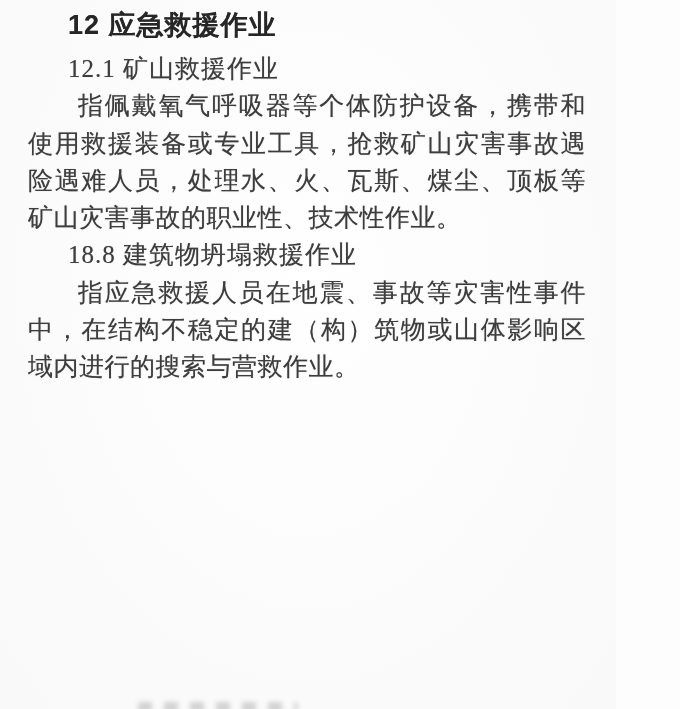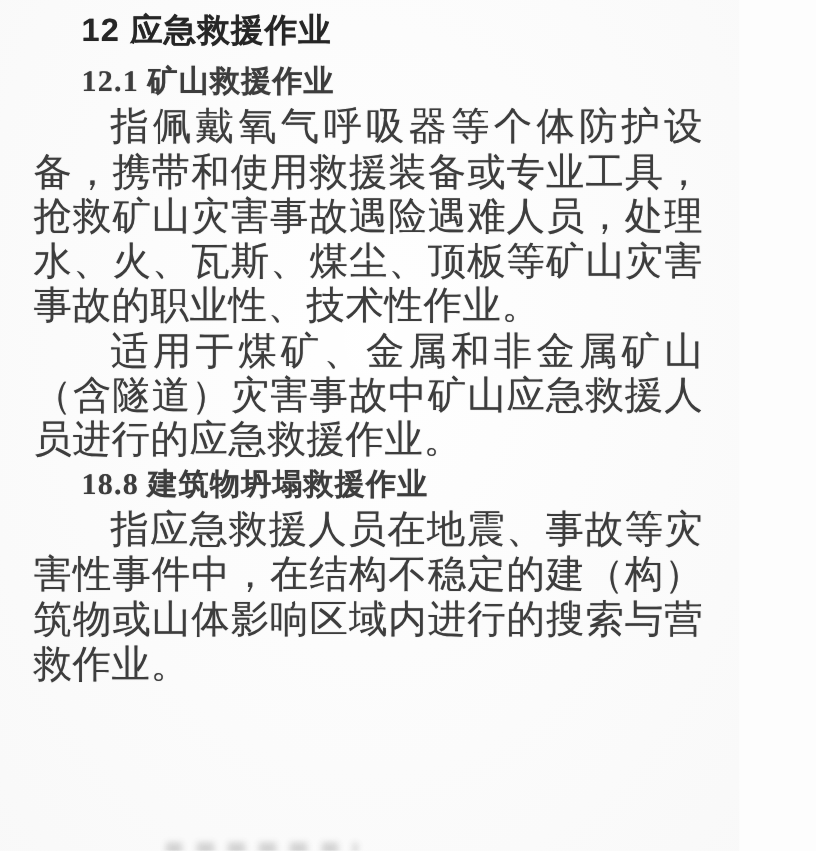--- a/index.html
+++ b/index.html
@@ -30,30 +30,30 @@
     font-size: 27px;
     font-weight: 700;
     color: #262626;
     letter-spacing: 1px;
     line-height: 38px;
     text-shadow: 0 0 0.6px rgba(40,40,40,0.55);
   }
   .section-heading {
     margin: 0;
     font-size: 25px;
-    font-weight: 700;
+    font-weight: 400;
     color: #3d3d3d;
     line-height: 37.3px;
     text-indent: 1.6em;
     letter-spacing: 1px;
     text-shadow: 0 0 0.8px rgba(60,60,60,0.5);
   }
   .para {
     margin: 0;
-    font-size: 32px;
+    font-size: 25px;
     color: #3d3d3d;
     line-height: 37.3px;
     text-indent: 2em;
     text-align: justify;
     text-justify: inter-ideograph;
     letter-spacing: 0.5px;
     text-shadow: 0 0 0.8px rgba(60,60,60,0.5);
   }
   .truncated-next-line {
     position: absolute;
@@ -73,21 +73,20 @@
 </style>
 </head>
 <body>
 
 <div class="page">
 
   <h1 class="doc-title">12 应急救援作业</h1>
 
   <h2 class="section-heading">12.1 矿山救援作业</h2>
   <p class="para">指佩戴氧气呼吸器等个体防护设备，携带和使用救援装备或专业工具，抢救矿山灾害事故遇险遇难人员，处理水、火、瓦斯、煤尘、顶板等矿山灾害事故的职业性、技术性作业。</p>
-  <p class="para">适用于煤矿、金属和非金属矿山（含隧道）灾害事故中矿山应急救援人员进行的应急救援作业。</p>
 
 
   <h2 class="section-heading">18.8 建筑物坍塌救援作业</h2>
   <p class="para">指应急救援人员在地震、事故等灾害性事件中，在结构不稳定的建（构）筑物或山体影响区域内进行的搜索与营救作业。</p>
 
   <div class="truncated-next-line"></div>
 
 </div>
 
 </body></html>

